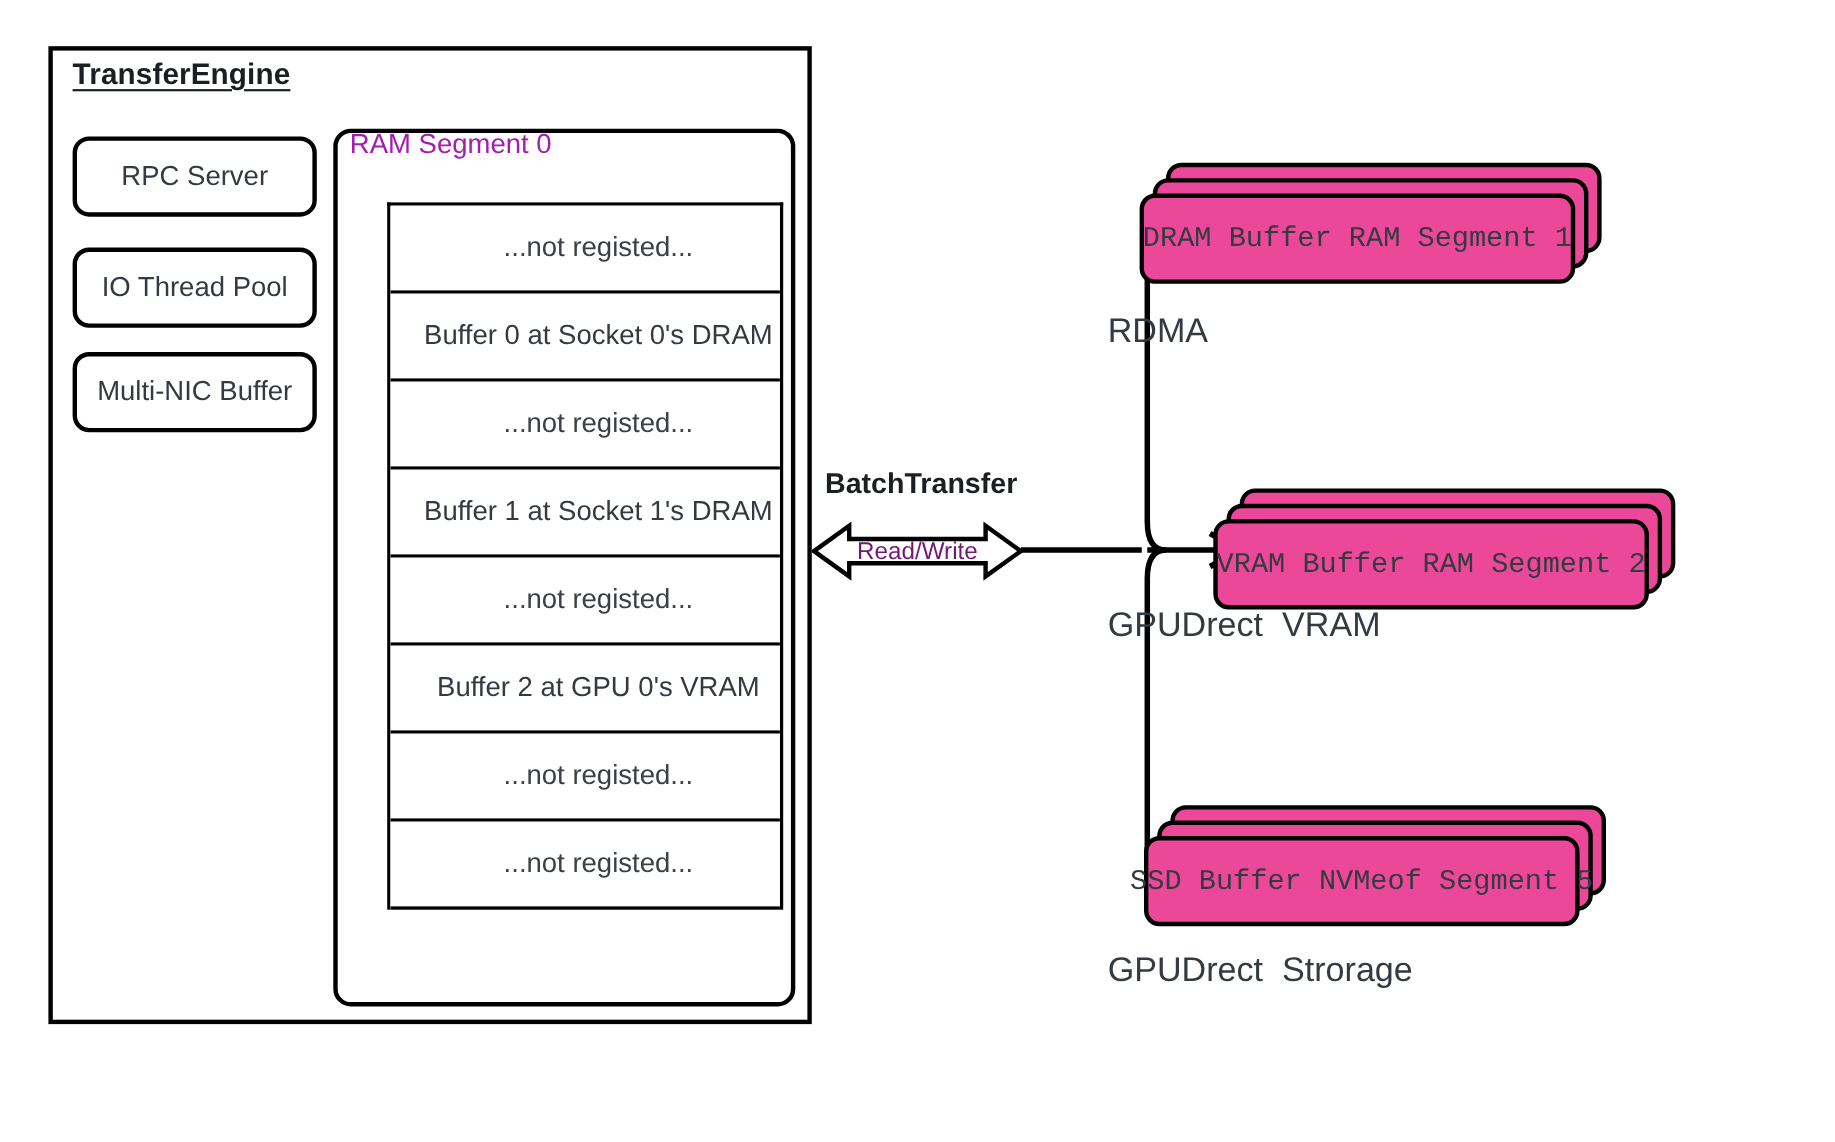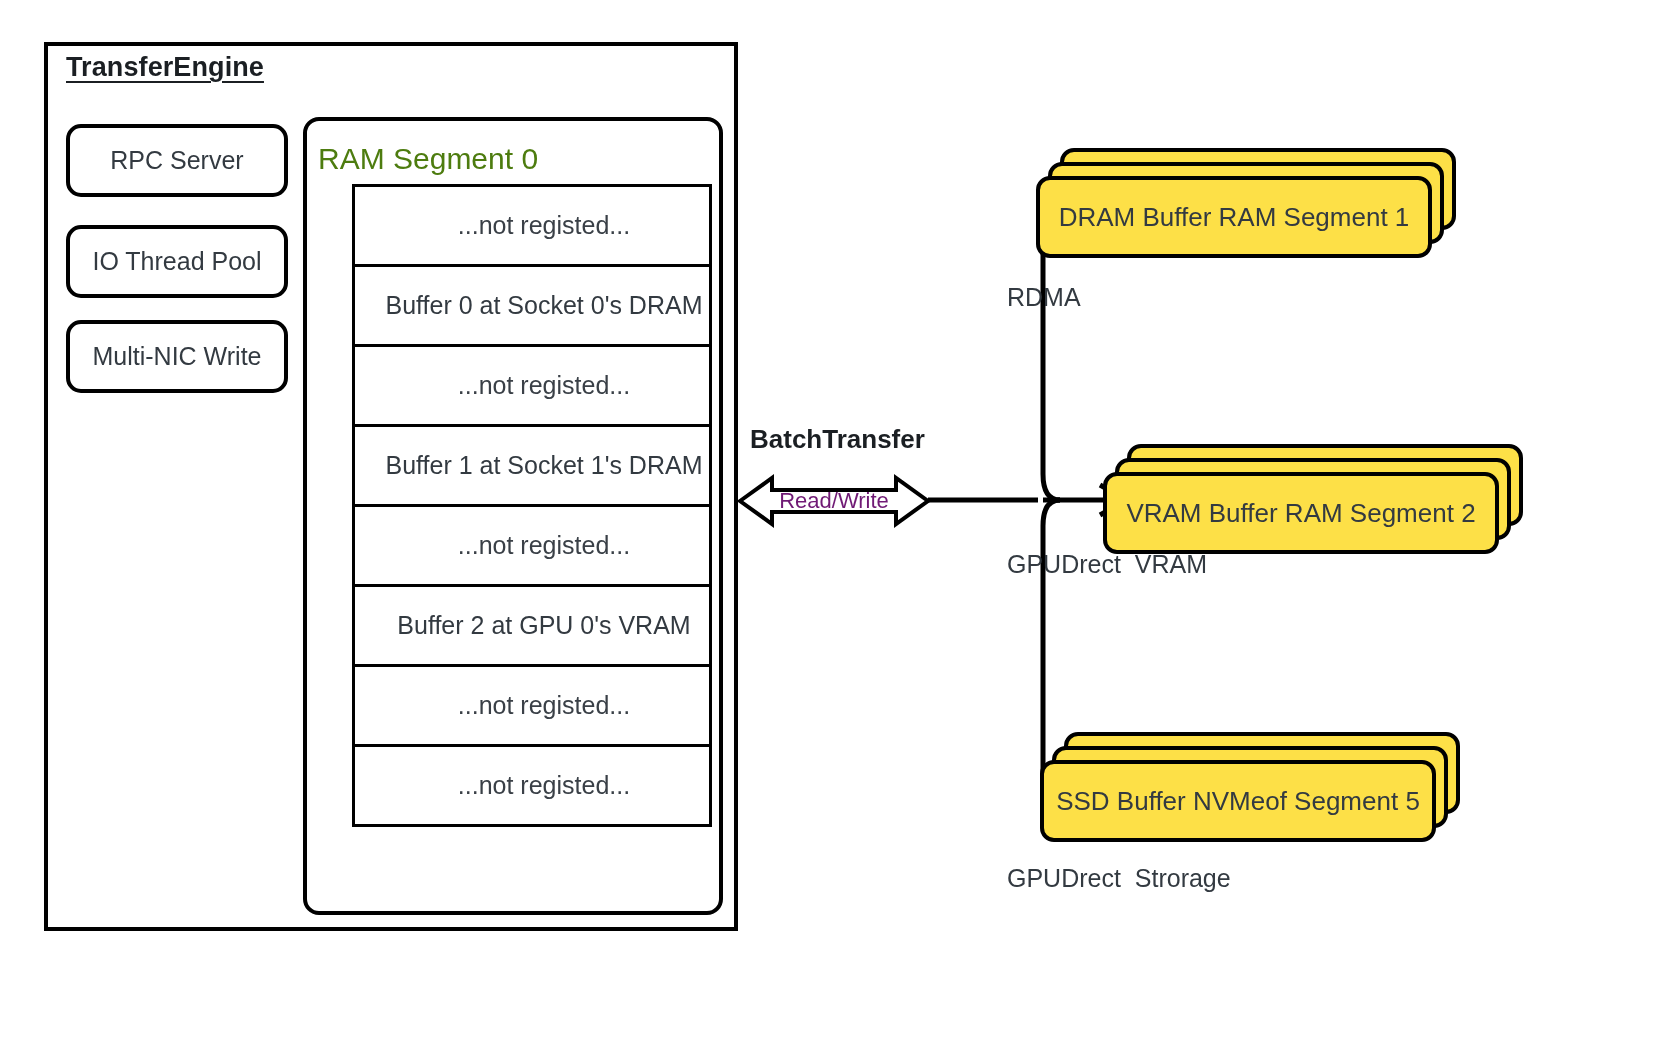--- a/index.html
+++ b/index.html
@@ -73,23 +73,23 @@
     width: 420px;
     height: 798px;
     border: 4px solid #000000;
     border-radius: 16px;
     box-sizing: border-box;
     background: #ffffff;
   }
   #segment0-title {
     position: absolute;
     left: 318px;
-    top: 142px;
-    font-size: 30px;
-    color: #4d7c0f;
+    top: 117px;
+    font-size: 25px;
+    color: #a21caf;
     white-space: nowrap;
   }
 
   
   #buffer-stack {
     position: absolute;
     left: 352px;
     top: 184px;
     width: 360px;
     box-sizing: border-box;
@@ -155,21 +155,22 @@
 
   
   .card-stack {
     position: absolute;
   }
   .card {
     position: absolute;
     border: 4px solid #000000;
     border-radius: 14px;
     box-sizing: border-box;
-    background: #fde047;
+    background: #ec4899;
+    font-family: Liberation Mono, monospace;
   }
   .card.back2 { left: 24px; top: 0px;  }
   .card.back1 { left: 12px; top: 14px; }
   .card.front { left: 0px;  top: 28px;
     display: flex;
     align-items: center;
     justify-content: center;
     font-size: 26px;
     color: #333a41;
     white-space: nowrap;
@@ -180,21 +181,21 @@
 
   #stack-vram { left: 1103px; top: 444px; width: 430px; height: 140px; }
   #stack-vram .card { width: 396px; height: 82px; }
 
   #stack-ssd  { left: 1040px; top: 732px; width: 430px; height: 140px; }
   #stack-ssd  .card { width: 396px; height: 82px; }
 
   
   .tech-caption {
     position: absolute;
-    font-size: 25px;
+    font-size: 31px;
     color: #333a41;
     white-space: pre;
   }
   #caption-rdma    { left: 1007px; top: 283px; }
   #caption-gdrdma  { left: 1007px; top: 550px; }
   #caption-gdstor  { left: 1007px; top: 864px; }
 </style>
 </head>
 <body>
 
@@ -203,21 +204,21 @@
   <div id="engine-box"></div>
   <div id="engine-title">TransferEngine</div>
 
   <div class="pill" id="pill-rpc">
     <span>RPC Server</span>
   </div>
   <div class="pill" id="pill-iothread">
     <span>IO Thread Pool</span>
   </div>
   <div class="pill" id="pill-multinic">
-    <span>Multi-NIC Write</span>
+    <span>Multi-NIC Buffer</span>
   </div>
 
   <div id="segment0-box"></div>
   <div id="segment0-title">RAM Segment 0</div>
 
   <div id="buffer-stack">
     <div class="buffer-row is-gap">
       <span>...not registed...</span>
     </div>
     <div class="buffer-row">

